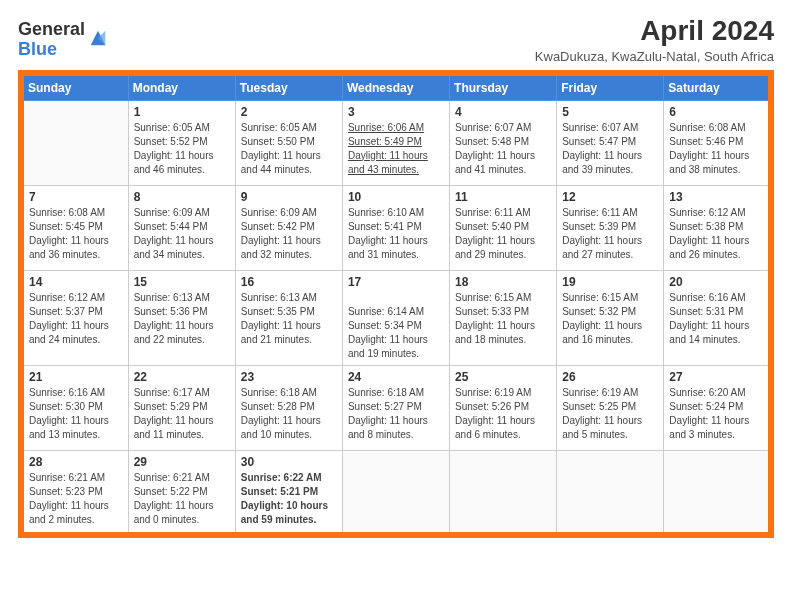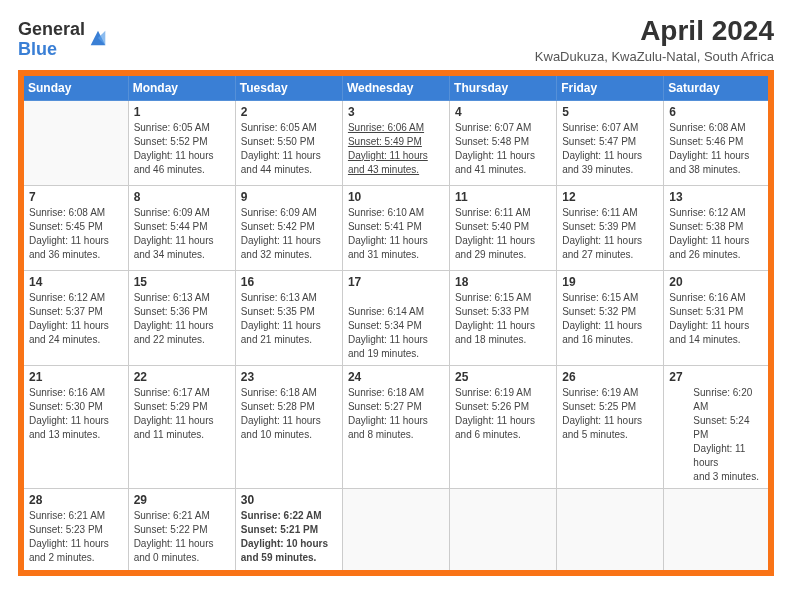--- a/index.html
+++ b/index.html
@@ -328,21 +328,21 @@
           </td>
           <td>
             <span class="day-number">26</span>
             <div class="day-info" style="white-space: pre-line;">Sunrise: 6:19 AM
 Sunset: 5:25 PM
 Daylight: 11 hours
 and 5 minutes.</div>
           </td>
           <td>
             <span class="day-number">27</span>
-            <div class="day-info" style="white-space: pre-line; margin-left: 24px;">Sunrise: 6:20 AM
+            <div class="day-info" style="white-space: pre-line;">Sunrise: 6:20 AM
 Sunset: 5:24 PM
 Daylight: 11 hours
 and 3 minutes.</div>
           </td>
         </tr>
         <tr class="week-row">
           <td>
             <span class="day-number">28</span>
             <div class="day-info" style="white-space: pre-line;">Sunrise: 6:21 AM
 Sunset: 5:23 PM

